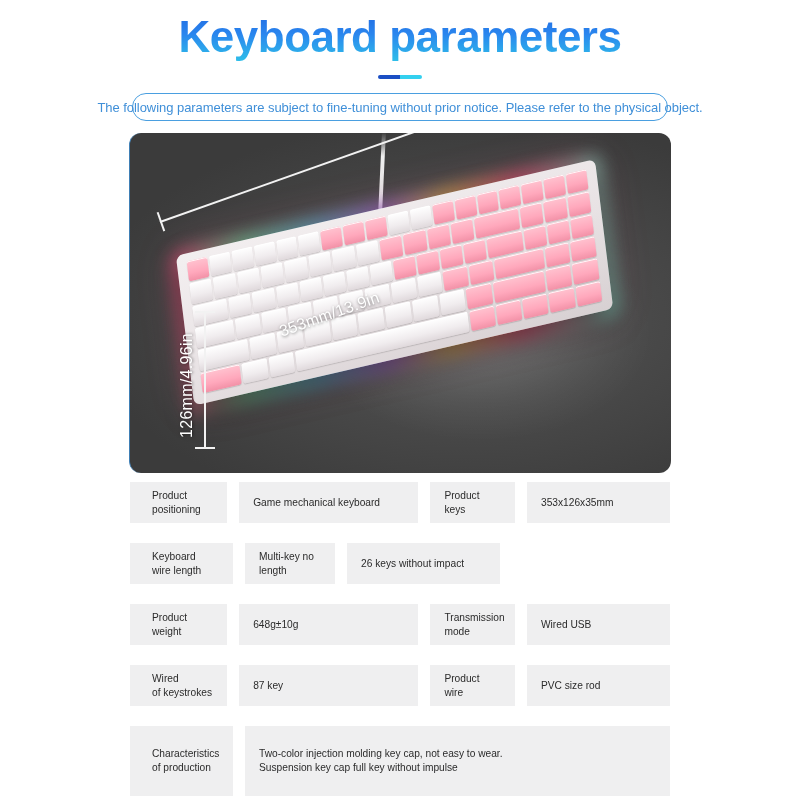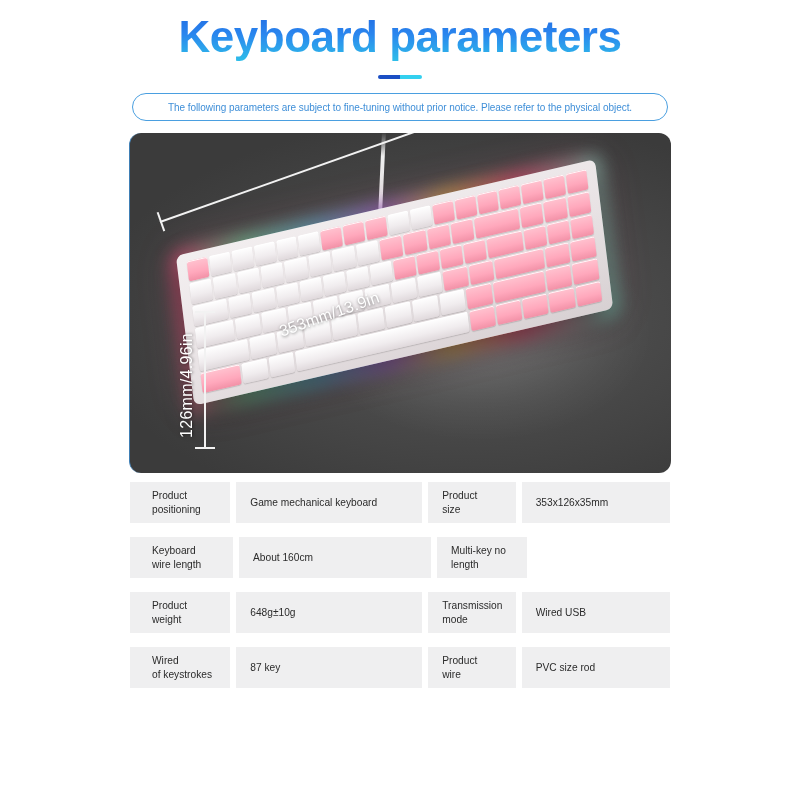--- a/index.html
+++ b/index.html
@@ -53,21 +53,21 @@
     height: 28px;
     border: 1.3px solid #4a9fe0;
     border-radius: 18px;
     display: flex;
     align-items: center;
     justify-content: center;
     background: #ffffff;
   }
 
   .notice-text {
-    font-size: 10px;
+    font-size: 13px;
     color: #3f8fd8;
     letter-spacing: -0.05px;
     white-space: nowrap;
   }
 
   
   .hero {
     position: relative;
     margin: 12px auto 0 auto;
     width: 542px;
@@ -240,22 +240,22 @@
   }
 
   
   .spec-table {
     margin: 9px auto 0 auto;
     width: 540px;
   }
 
   .spec-row {
     display: flex;
-    gap: 6px;
-    margin-bottom: 14px;
+    gap: 12px;
+    margin-bottom: 20px;
     min-height: 41px;
   }
 
   .cell {
     background: #efeff0;
     display: flex;
     align-items: center;
     padding: 6px 0 6px 22px;
     font-size: 10.2px;
     color: #2b2b2b;
@@ -407,40 +407,40 @@
       <div class="cell label">
         <span>
           <span class="line">Product</span>
           <span class="line">positioning</span>
         </span>
       </div>
       <div class="cell value">Game mechanical keyboard</div>
       <div class="cell label2">
         <span>
           <span class="line">Product</span>
-          <span class="line">size</span>
+          <span class="line">keys</span>
         </span>
       </div>
       <div class="cell value2">353x126x35mm</div>
     </div>
 
     <div class="spec-row">
       <div class="cell label">
         <span>
           <span class="line">Keyboard</span>
           <span class="line">wire length</span>
         </span>
       </div>
-      <div class="cell value">About 160cm</div>
       <div class="cell label2">
         <span>
           <span class="line">Multi-key no</span>
           <span class="line">length</span>
         </span>
       </div>
+      <div class="cell value2">26 keys without impact</div>
     </div>
 
     <div class="spec-row">
       <div class="cell label">
         <span>
           <span class="line">Product</span>
           <span class="line">weight</span>
         </span>
       </div>
       <div class="cell value">648g±10g</div>
@@ -464,16 +464,30 @@
       <div class="cell label2">
         <span>
           <span class="line">Product</span>
           <span class="line">wire</span>
         </span>
       </div>
       <div class="cell value2">PVC size rod</div>
     </div>
 
 
+    <div class="spec-row tall">
+      <div class="cell label">
+        <span>
+          <span class="line">Characteristics</span>
+          <span class="line">of production</span>
+        </span>
+      </div>
+      <div class="cell wide">
+        <span>
+          <span class="line">Two-color injection molding key cap, not easy to wear.</span>
+          <span class="line">Suspension key cap full key without impulse</span>
+        </span>
+      </div>
+    </div>
 
   </div>
 
 </div>
 
 </body></html>

